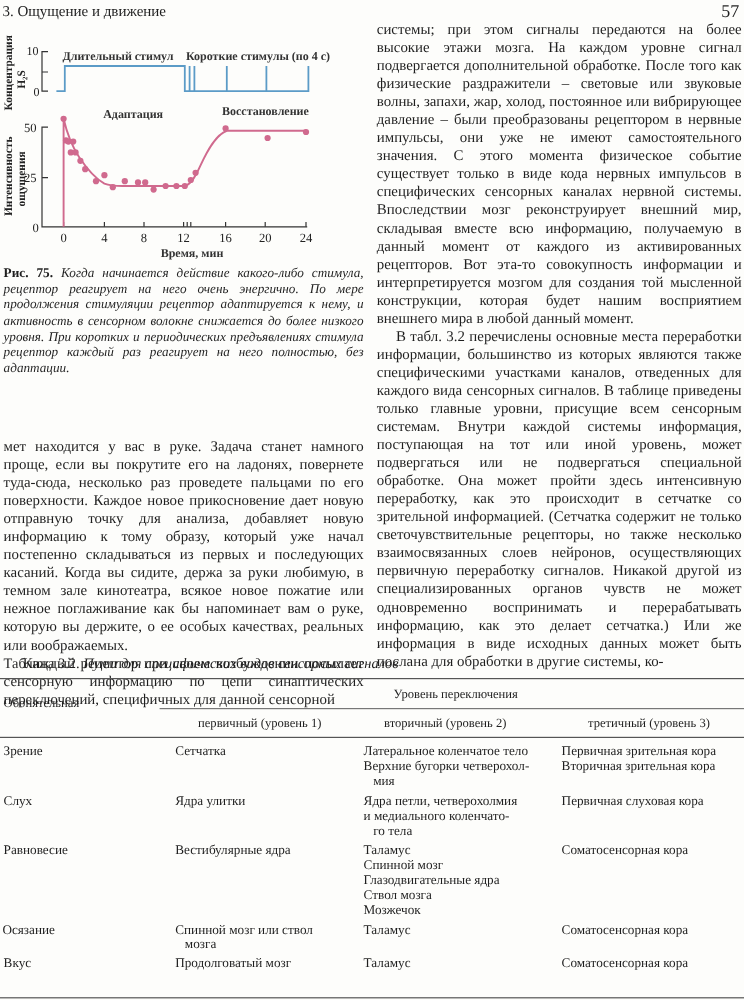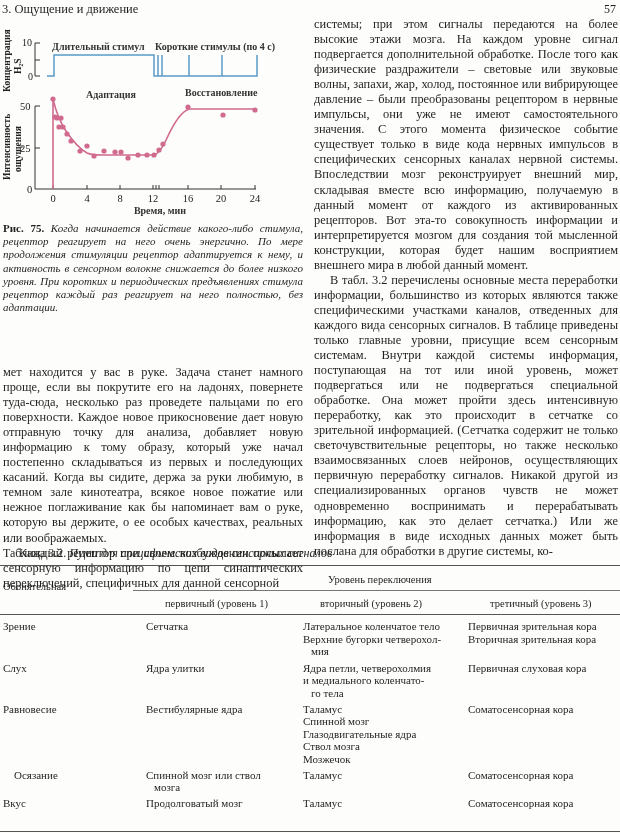--- a/index.html
+++ b/index.html
@@ -3,21 +3,21 @@
 <meta charset="utf-8">
 <style>
   html, body { margin:0; padding:0; }
   body {
     width:620px; height:833px; background:#fdfdfb; color:#1f1f1f;
     font-family:"Liberation Serif", "DejaVu Serif", serif;
     position:relative; overflow:hidden;
   }
   .abs { position:absolute; }
   .running-head { left:2px; top:2px; font-size:12.5px; }
-  .page-number { right:4px; top:2px; font-size:12px; }
+  .page-number { right:4px; top:2px; font-size:15px; }
   .chart { left:0; top:22px; width:310px; height:200px; }
   .caption {
     left:3px; top:222px; width:300px; font-size:11px; line-height:13.2px;
     font-style:italic; text-align:justify;
   }
   .caption b { font-style:normal; font-weight:bold; }
   .col { font-size:12.4px; line-height:15.05px; text-align:justify; }
   .col p { margin:0; }
   .col p.indent { text-indent:16px; }
   .left-col { left:3px; top:317px; width:300px;margin-top:48px; }
@@ -182,21 +182,21 @@
             <span class="cell-line">Спинной мозг</span>
             <span class="cell-line">Глазодвигательные ядра</span>
             <span class="cell-line">Ствол мозга</span>
             <span class="cell-line">Мозжечок</span>
           </td>
           <td style="padding-left: 0px; padding-bottom: 3px;">
             <span class="cell-line">Соматосенсорная кора</span>
           </td>
         </tr>
         <tr>
-          <td style="padding-left: 14px; padding-bottom: 3px;">Осязание</td>
+          <td style="padding-left: 2px; padding-bottom: 3px;">Осязание</td>
           <td style="padding-left: 0px; padding-bottom: 3px;">
             <span class="cell-line">Спинной мозг или ствол</span>
             <span class="cell-line cont">мозга</span>
           </td>
           <td style="padding-left: 0px; padding-bottom: 3px;">
             <span class="cell-line">Таламус</span>
           </td>
           <td style="padding-left: 0px; padding-bottom: 3px;">
             <span class="cell-line">Соматосенсорная кора</span>
           </td>

